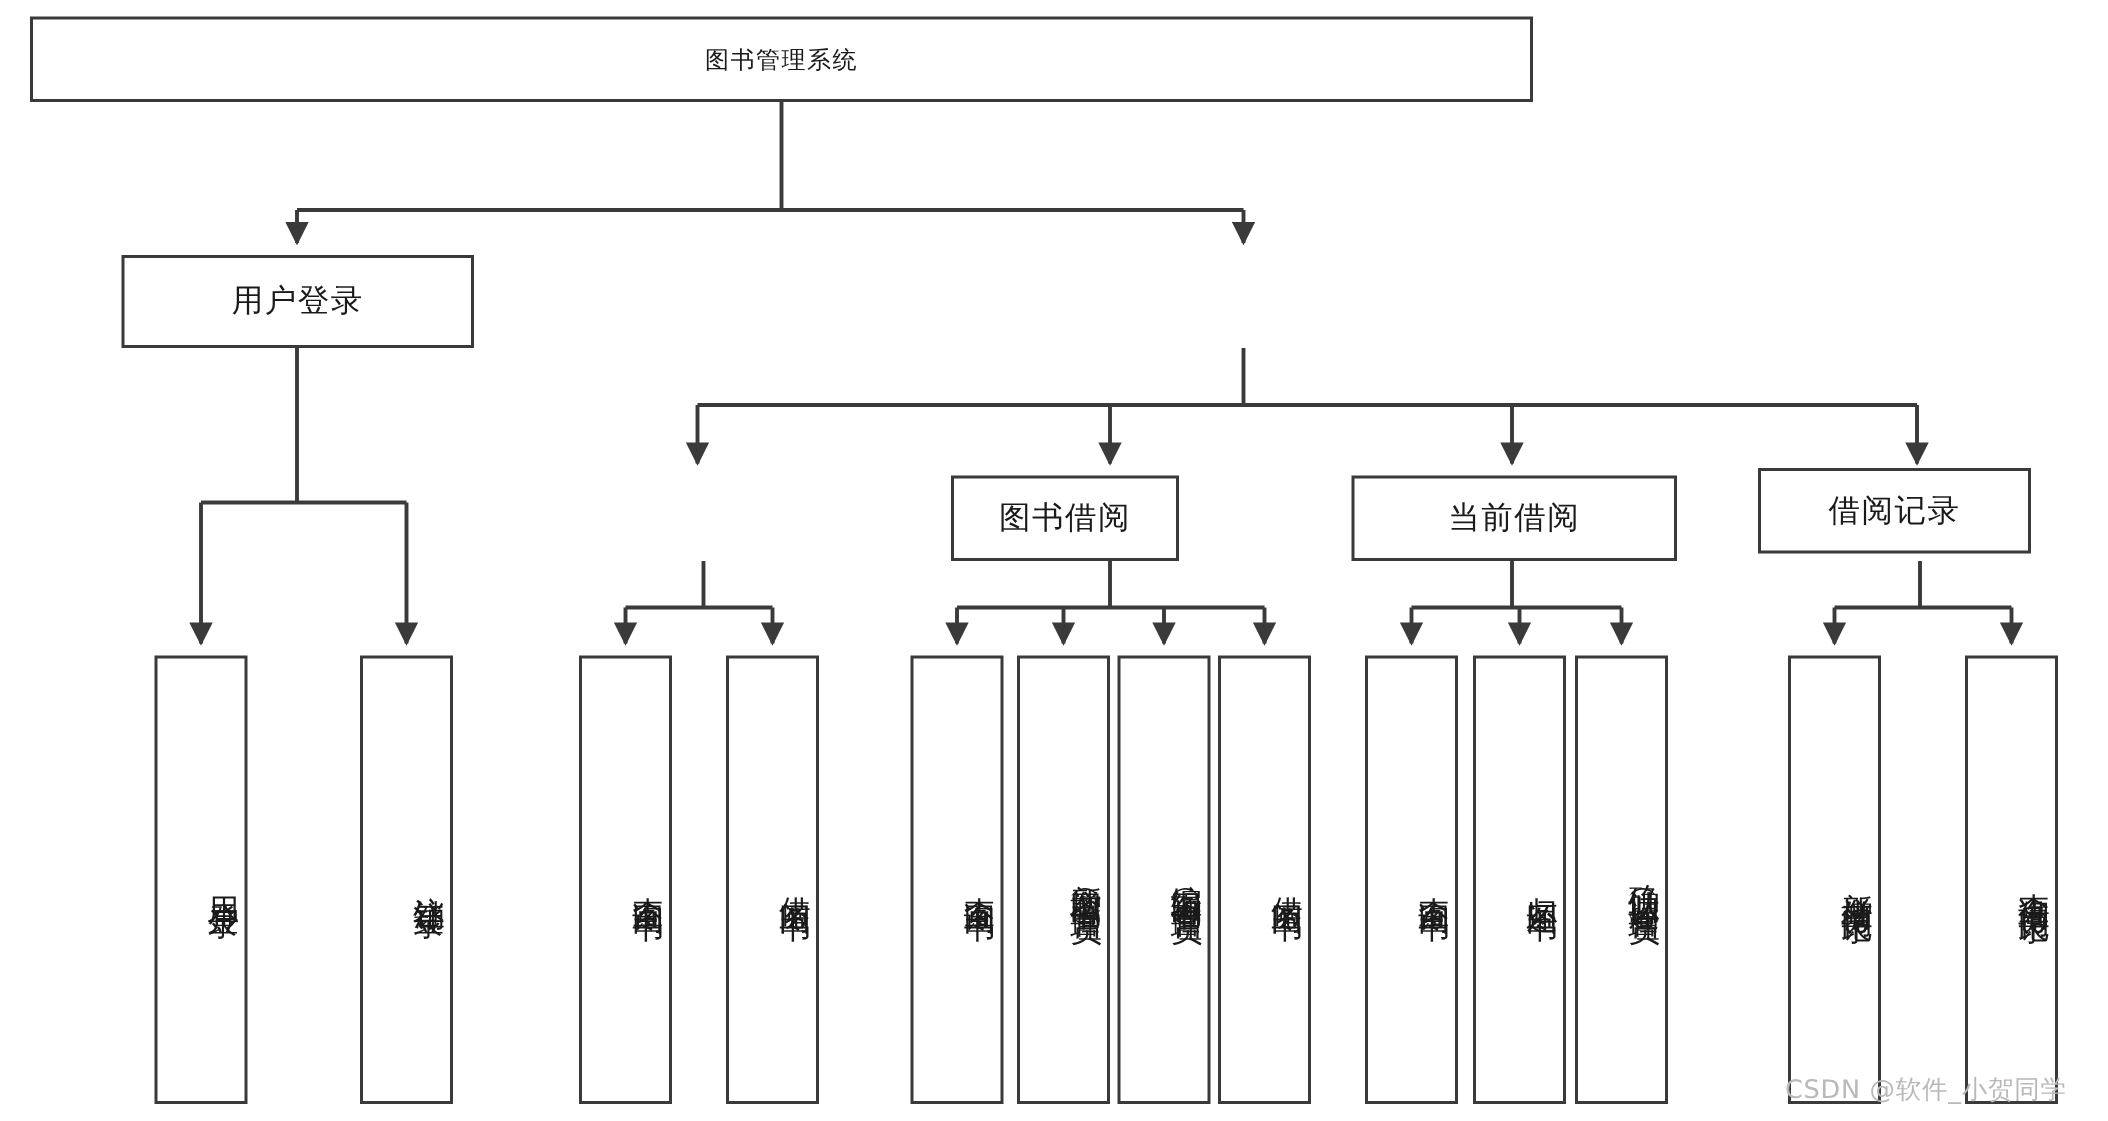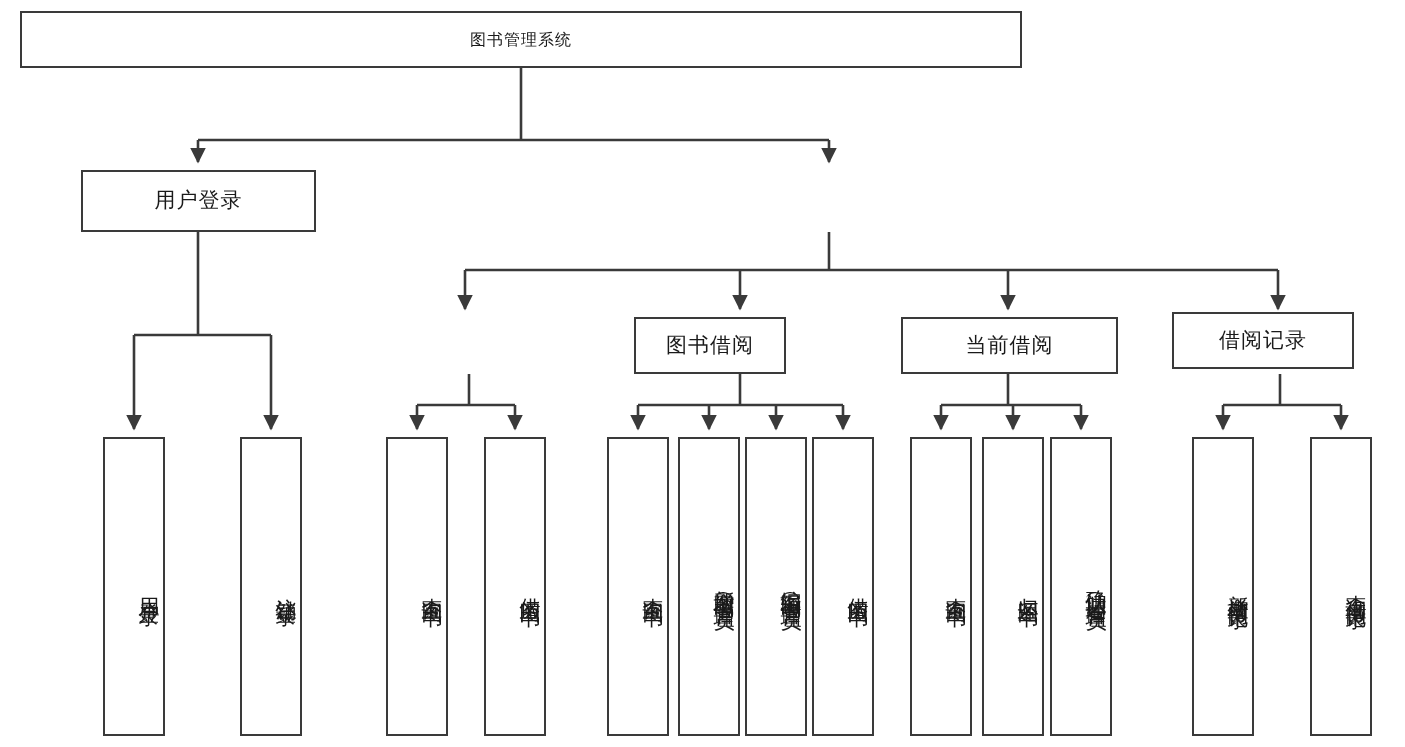--- a/index.html
+++ b/index.html
@@ -133,14 +133,15 @@
   <div class="node v" style="left: 607px; top: 437px; width: 62px; height: 299px;">查询图书</div>
   <div class="node v" style="left: 678px; top: 437px; width: 62px; height: 299px;">新增图书（管理员）</div>
   <div class="node v" style="left: 745px; top: 437px; width: 62px; height: 299px;">编辑图书（管理员）</div>
   <div class="node v" style="left: 812px; top: 437px; width: 62px; height: 299px;">借阅图书</div>
   <div class="node v" style="left: 910px; top: 437px; width: 62px; height: 299px;">查询图书</div>
   <div class="node v" style="left: 982px; top: 437px; width: 62px; height: 299px;">归还图书</div>
   <div class="node v" style="left: 1050px; top: 437px; width: 62px; height: 299px;">确认归还（管理员）</div>
   <div class="node v" style="left: 1192px; top: 437px; width: 62px; height: 299px;">新增借阅记录</div>
   <div class="node v" style="left: 1310px; top: 437px; width: 62px; height: 299px;">查询借阅记录</div>
 
+  <div class="watermark" style="left: 1190px; top: 715px;">CSDN @软件_小贺同学</div>
 
 </div>
 
 </body></html>

